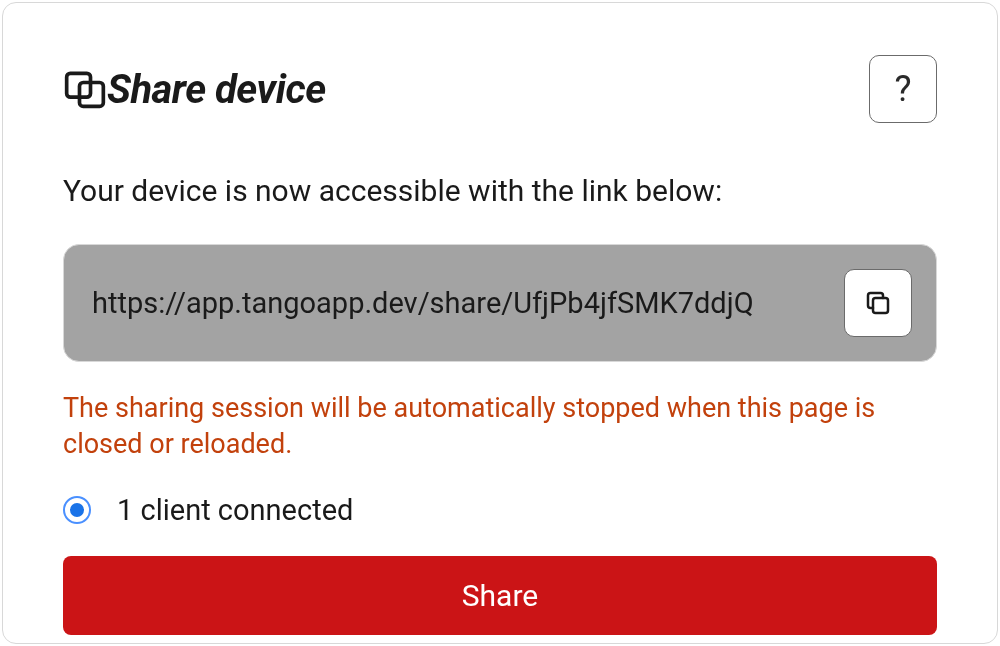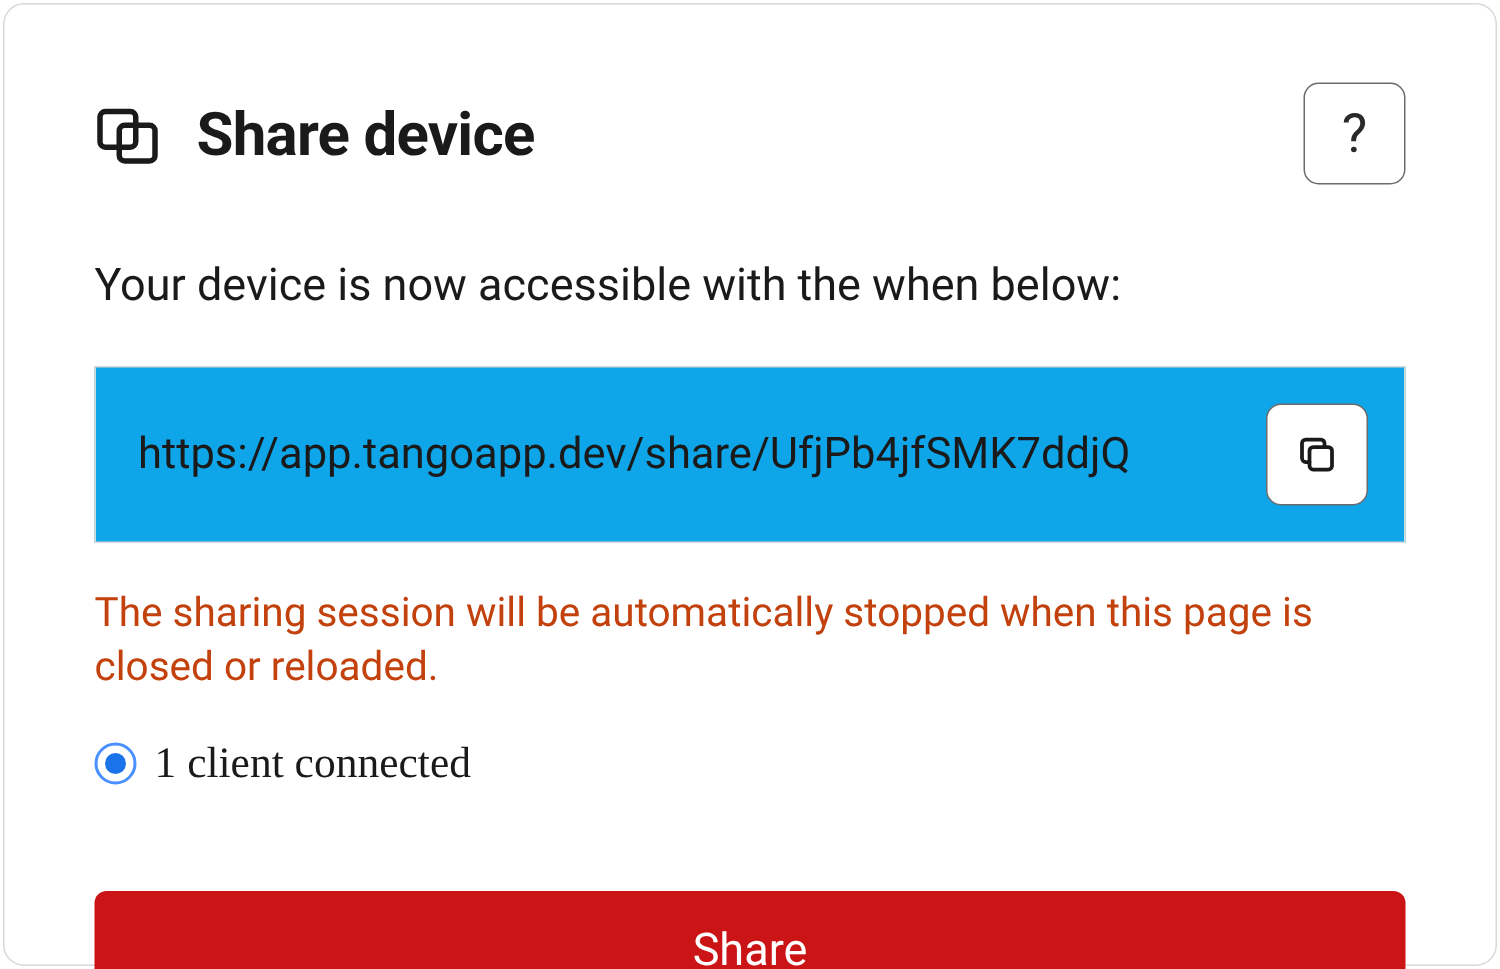--- a/index.html
+++ b/index.html
@@ -24,22 +24,21 @@
       flex-direction: column;
     }
     .header-row {
       display: flex;
       align-items: center;
       justify-content: space-between;
       margin-bottom: 50px;
     }
     .title-group {
       display: flex;
-      align-items: center;
-      gap: 24px;
+      font-style: italic;
     }
     .device-icon svg {
       width: 44px;
       height: 44px;
       display: block;
     }
     .title {
       font-size: 40px;
       font-weight: 700;
       color: #1a1a1a;
@@ -58,23 +57,23 @@
       color: #2a2a2a;
       cursor: pointer;
       font-family: inherit;
     }
     .description {
       font-size: 30px;
       color: #1a1a1a;
       margin-bottom: 36px;
     }
     .link-box {
-      background: #0ea5e9;
+      background: #a3a3a3;
       border: 1px solid #d8d8d8;
-      border-radius: 0;
+      border-radius: 16px;
       padding: 24px 24px 24px 28px;
       display: flex;
       align-items: center;
       justify-content: space-between;
       gap: 16px;
       margin-bottom: 28px;
     }
     .link-text {
       font-size: 29px;
       color: #1a1a1a;
@@ -100,23 +99,22 @@
     }
     .note {
       font-size: 27px;
       color: #c2410c;
       line-height: 1.35;
       margin-bottom: 30px;
     }
     .status-row {
       display: flex;
       align-items: center;
-      gap: 12px;
-      margin-bottom: 68px;
-      font-family: Liberation Serif, serif;
+      gap: 26px;
+      margin-bottom: 29px;
     }
     .radio-indicator {
       width: 28px;
       height: 28px;
       border: 2px solid #4a90ff;
       border-radius: 50%;
       display: flex;
       align-items: center;
       justify-content: center;
       flex-shrink: 0;
@@ -157,21 +155,21 @@
           <rect x="9" y="9" width="13" height="13" rx="2"></rect>
         </svg>
       </span>
       <h1 class="title">Share device</h1>
     </div>
     <button class="help-button">
       <span>?</span>
     </button>
   </div>
 
-  <p class="description">Your device is now accessible with the when below:</p>
+  <p class="description">Your device is now accessible with the link below:</p>
 
   <div class="link-box">
     <span class="link-text">https://app.tangoapp.dev/share/UfjPb4jfSMK7ddjQ</span>
     <button class="copy-button">
       <span>
         <svg viewBox="0 0 24 24" fill="none" stroke="#1a1a1a" stroke-width="2" stroke-linecap="round" stroke-linejoin="round">
           <rect x="8" y="8" width="12" height="12" rx="2"></rect>
           <path d="M16 8V6a2 2 0 0 0-2-2H6a2 2 0 0 0-2 2v8a2 2 0 0 0 2 2h2"></path>
         </svg>
       </span>

